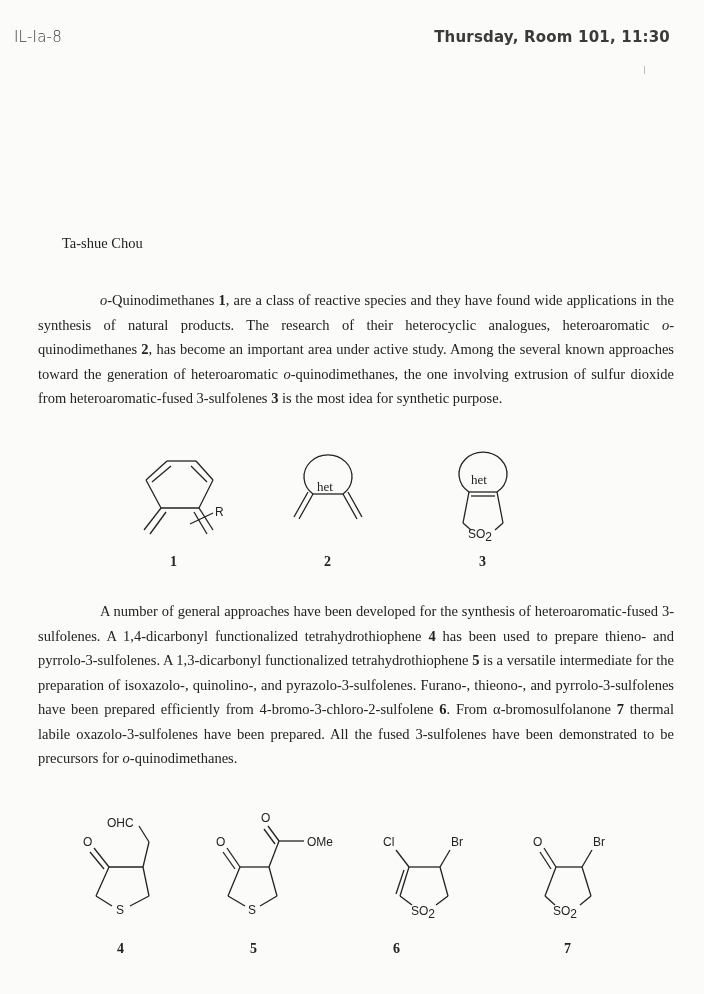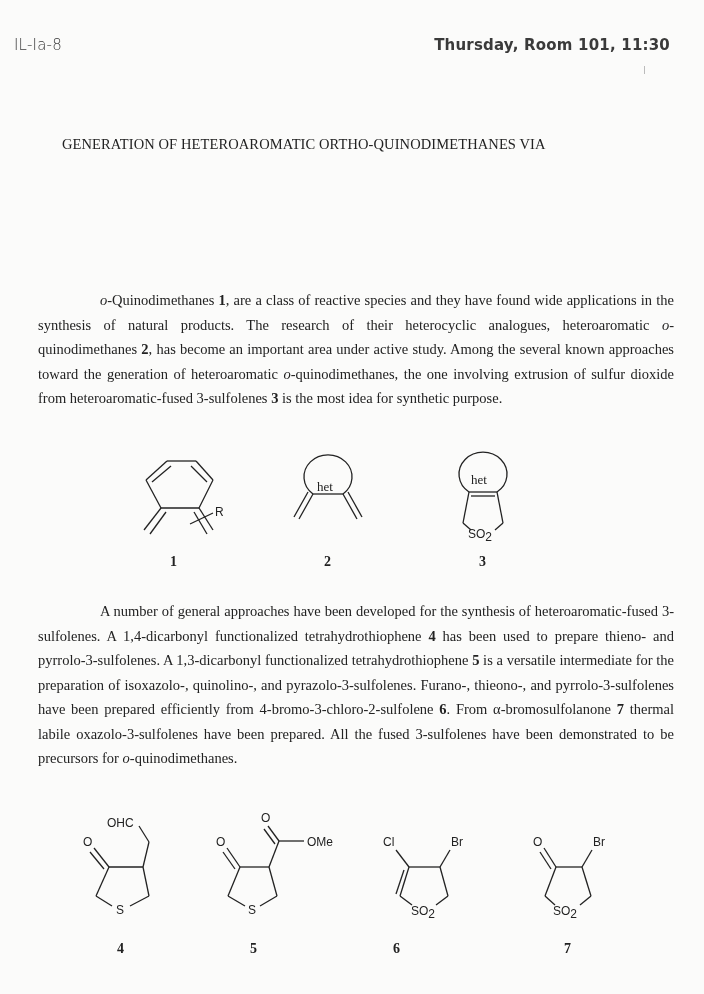--- a/index.html
+++ b/index.html
@@ -5,21 +5,21 @@
     html, body { margin: 0; padding: 0; }
     body {
       width: 704px; height: 994px; position: relative; overflow: hidden;
       background: #fbfbfa;
       font-family: "Liberation Serif", "DejaVu Serif", serif;
       color: #1a1a1a;
     }
     .hdr {
       position: absolute; top: 28px;
       font-family: "DejaVu Sans", "Liberation Sans", sans-serif;
-      font-size: 15px; color: #3a3a3a; font-weight: 300; letter-spacing: 0.2px; margin-top: 8px;
+      font-size: 15px; color: #3a3a3a; font-weight: 300; letter-spacing: 0.2px;
     }
     .hdr-left { left: 14px; }
     .hdr-right { right: 34px; font-weight: bold; }
     .speck { position: absolute; left: 644px; top: 66px; width: 1px; height: 8px; background: #bbb; }
 
     .title {
       position: absolute; left: 62px; top: 131px; width: 600px;
       font-size: 14.5px; line-height: 26px; letter-spacing: 0.1px; color: #222;
     }
     .author {
@@ -54,24 +54,24 @@
     }
   </style>
 </head>
 <body>
 
 <div class="hdr hdr-left">IL-Ia-8</div>
 <div class="hdr hdr-right">Thursday, Room 101, 11:30</div>
 <div class="speck"></div>
 
 <div class="title">
-  <div>GENERATION OF HETEROAROMATIC ORTHO-QUINODIMETHANES VIA</div>
 </div>
 
 <div class="author">
+  <div>Ta-shue Chou</div>
 </div>
 
 <div class="para p1"><span class="indent"></span><i>o</i><span>-Quinodimethanes </span><b>1</b><span>, are a class of reactive species and they have found wide applications in the synthesis of natural products. The research of their heterocyclic analogues, heteroaromatic </span><i>o</i><span>-quinodimethanes </span><b>2</b><span>, has become an important area under active study. Among the several known approaches toward the generation of heteroaromatic </span><i>o</i><span>-quinodimethanes, the one involving extrusion of sulfur dioxide from heteroaromatic-fused 3-sulfolenes </span><b>3</b><span> is the most idea for synthetic purpose.</span></div>
 
 <svg class="fig" style="top:450px;" width="704" height="130">
   <g>
     <line x1="167" y1="11" x2="196" y2="11"></line>
     <line x1="167" y1="11" x2="146" y2="30"></line>
     <line x1="171" y1="16" x2="152" y2="32"></line>
     <line x1="196" y1="11" x2="213" y2="30"></line>

